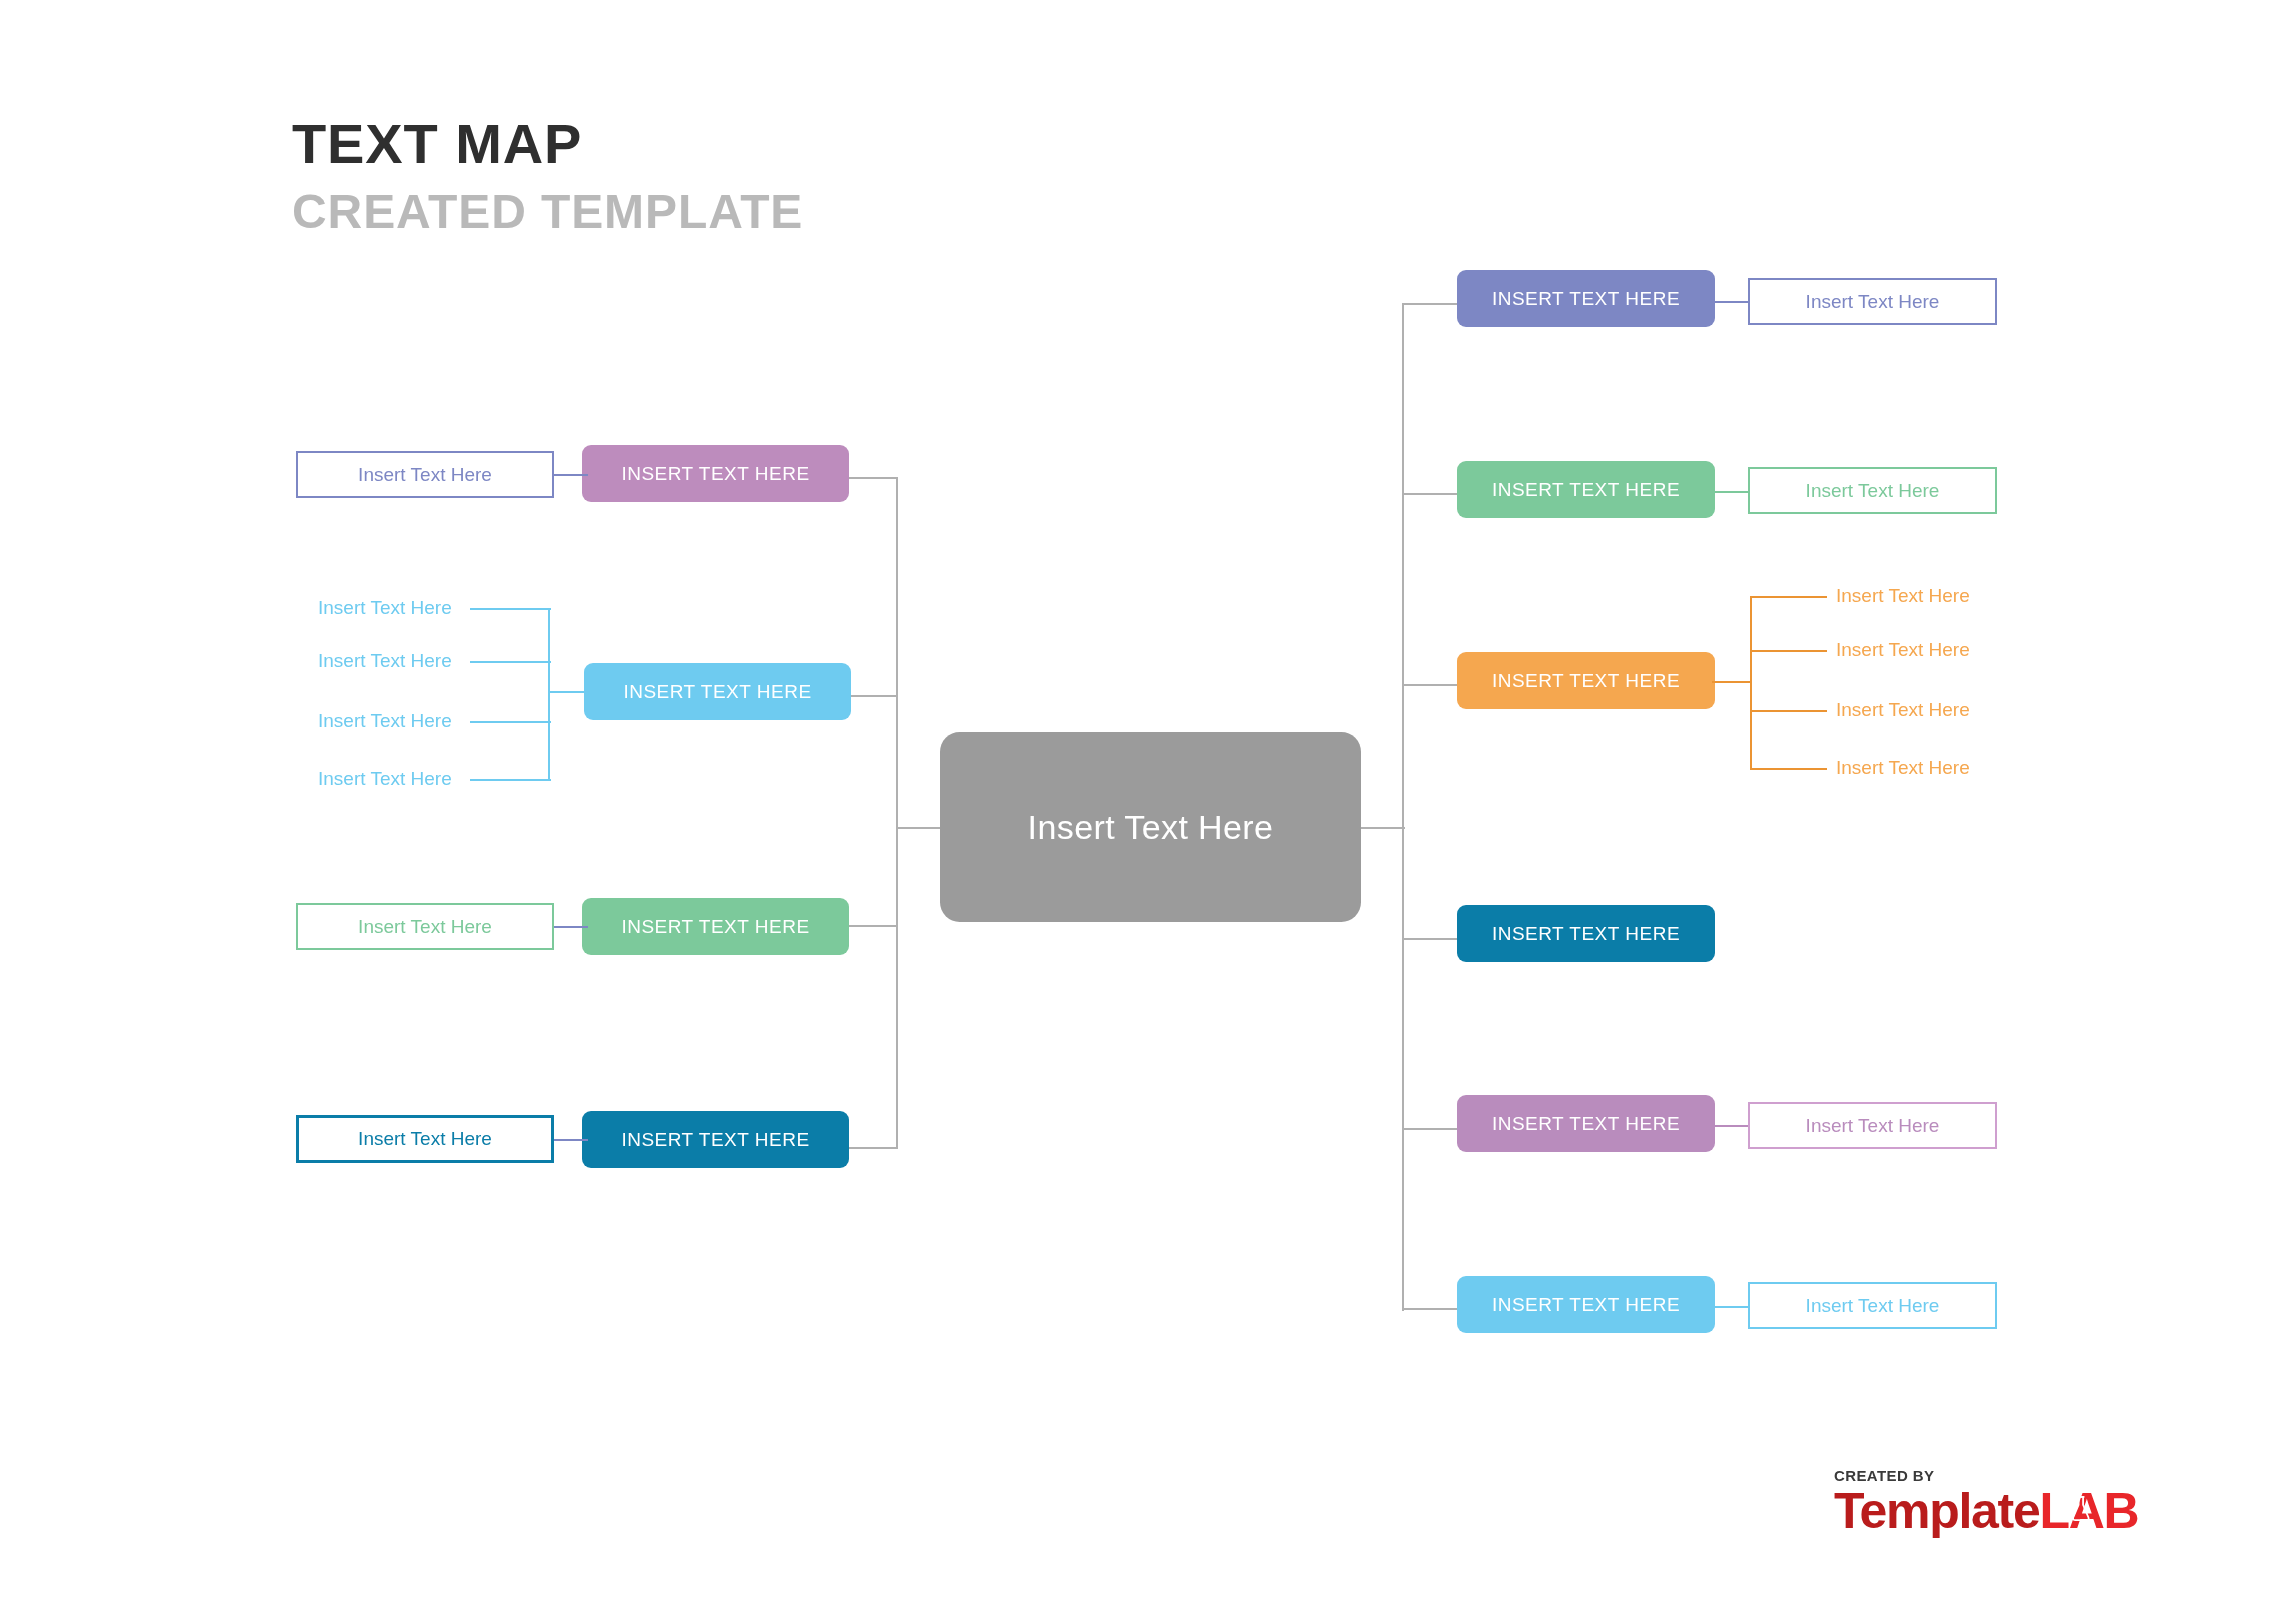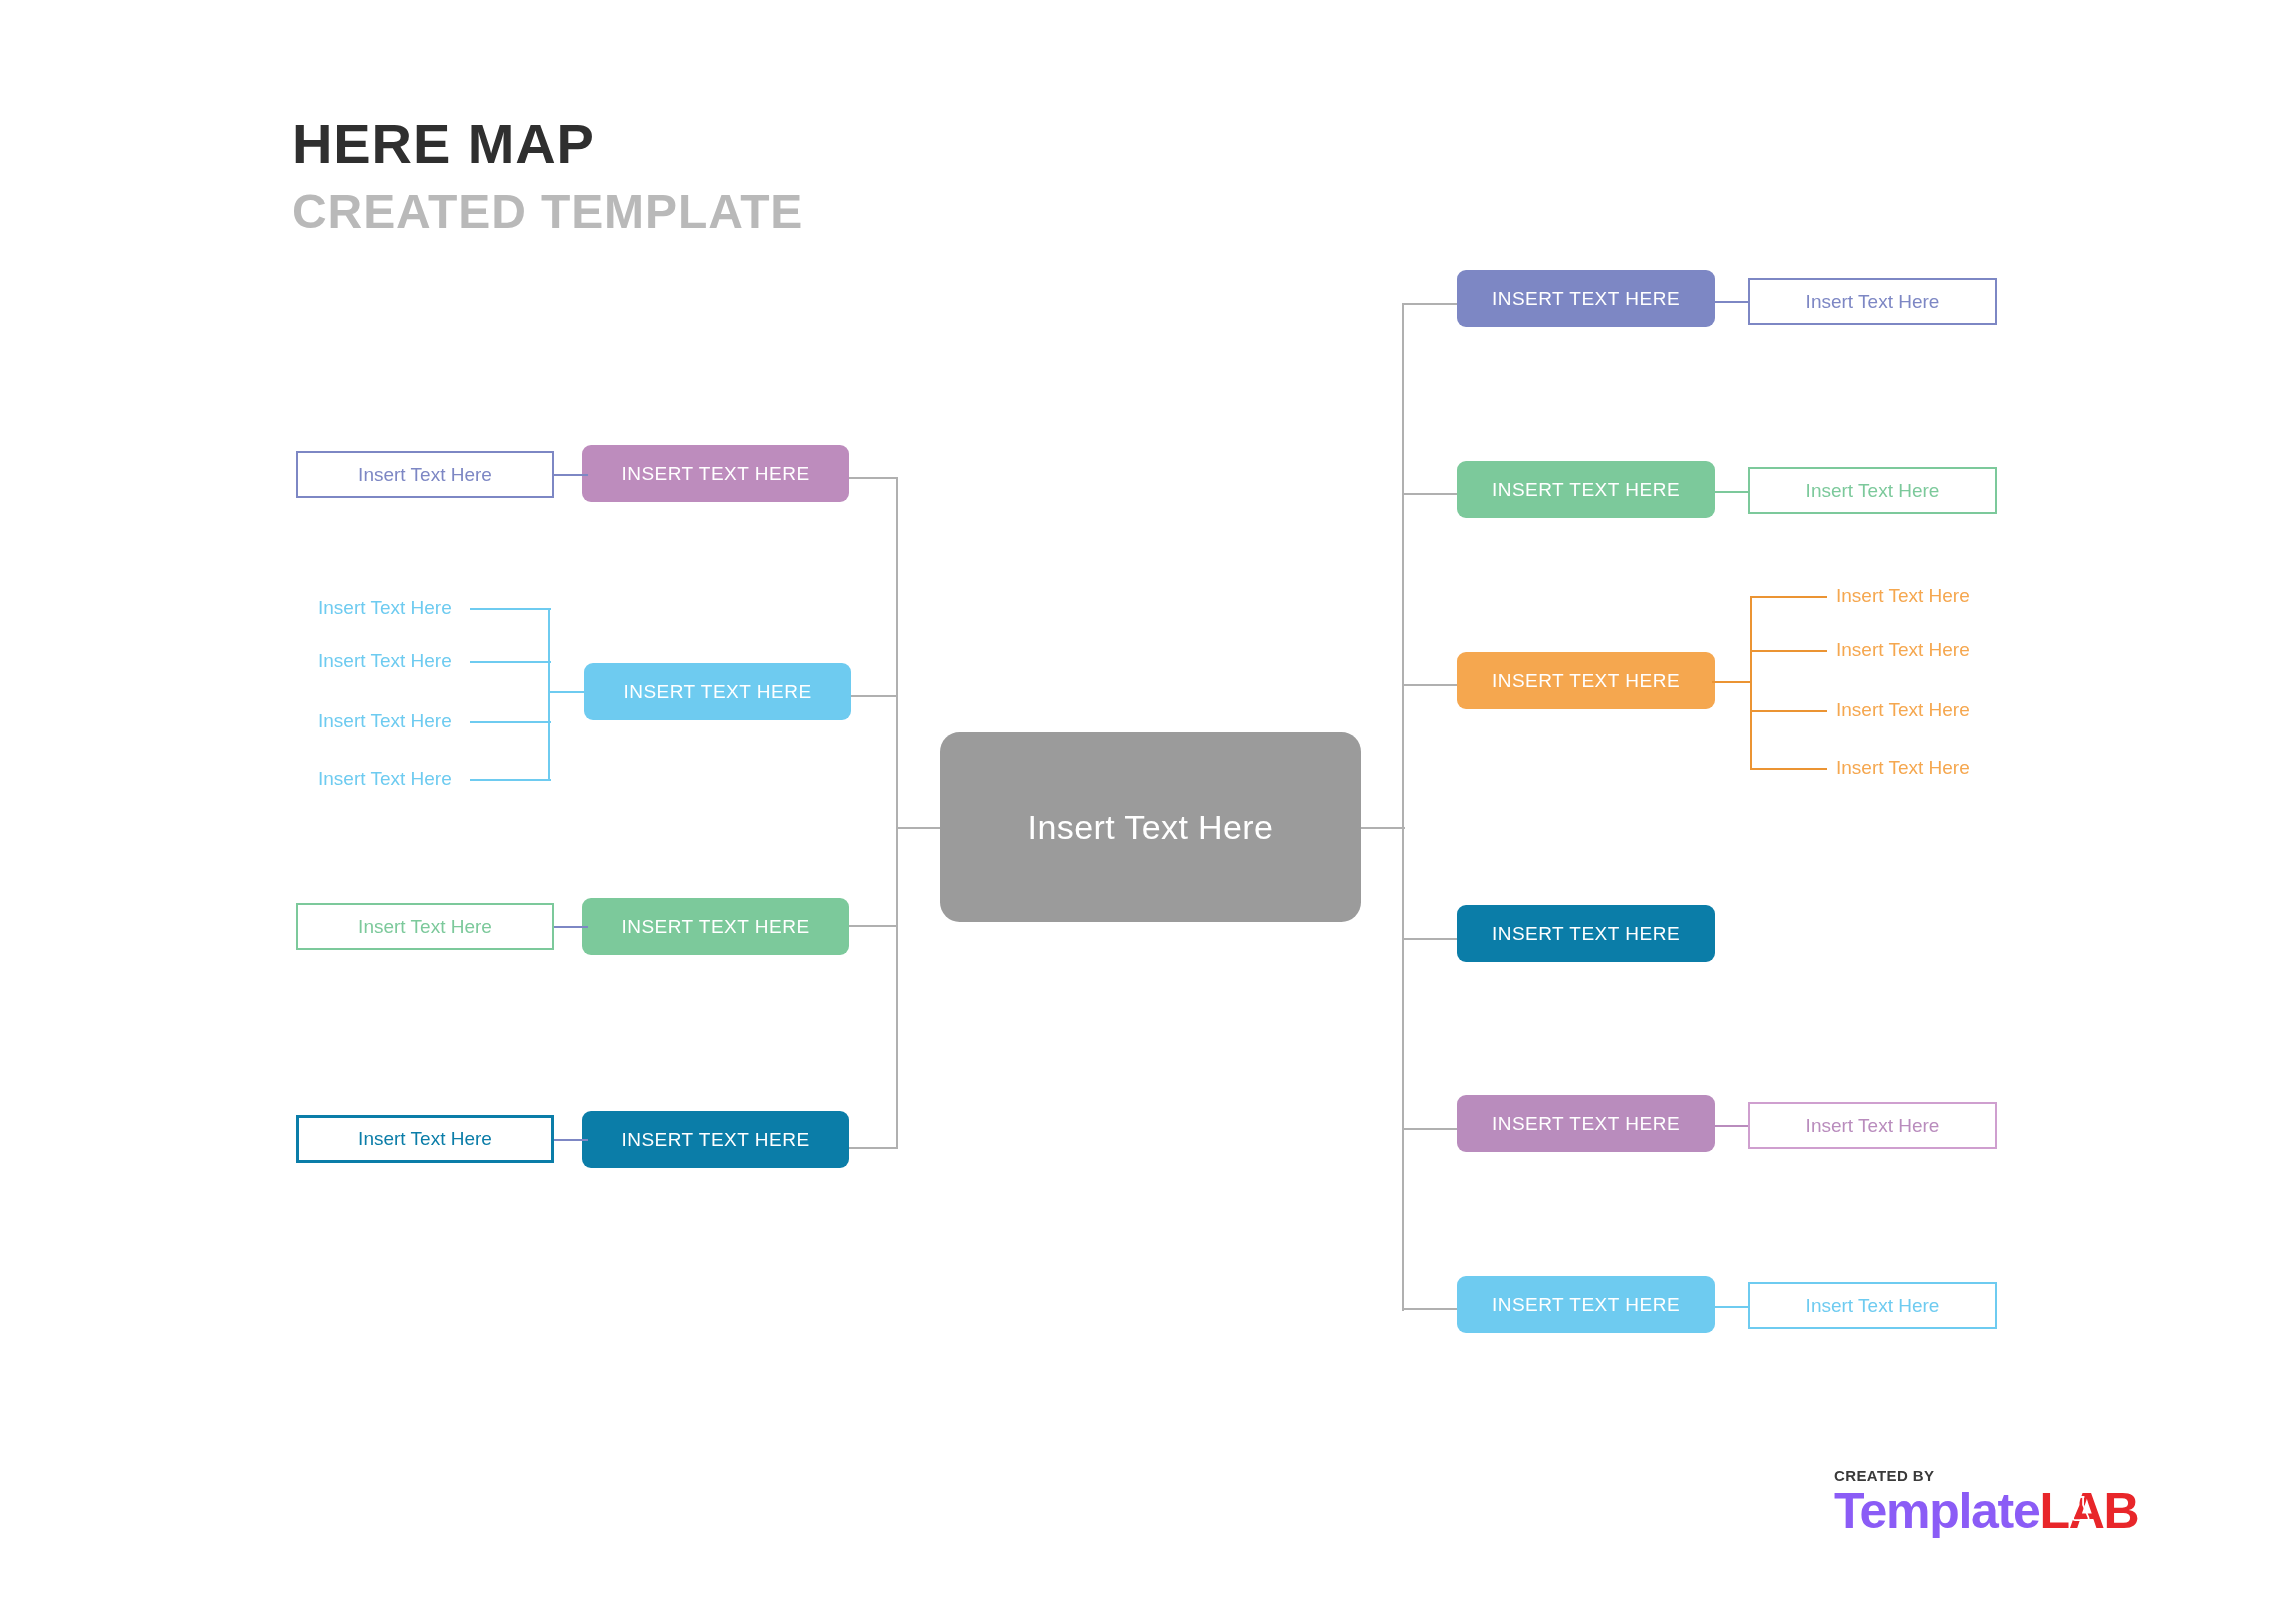--- a/index.html
+++ b/index.html
@@ -97,37 +97,37 @@
     margin-top: 35px;
   }
   .logo-word {
     font-size: 50px;
     font-weight: 700;
     letter-spacing: -1.3px;
     line-height: 1;
     display: flex;
     align-items: baseline;
   }
-  .logo-template { color: #8b5cf6; text-align: right; }
+  .logo-template { color: #b91c1c; text-align: right; }
   .logo-lab { color: #e8262a; position: relative; }
   .flask-icon {
     position: absolute;
     left: 32px;
     top: 9px;
     width: 19.7px;
     height: 27px;
   }
 </style>
 </head>
 <body>
 
 <div id="stage">
 
   <div class="title-block">
-    <div class="title-main">HERE MAP</div>
+    <div class="title-main">TEXT MAP</div>
     <div class="title-sub">CREATED TEMPLATE</div>
   </div>
 
   <div class="vline" style="left:896px; top:477px; height:672px; border-left-width:2.7px; border-left-color:#b0b0b0;"></div>
 
   <div class="hline" style="left:896px; top:827px; width:47px; border-top-width:2.7px; border-top-color:#b0b0b0;"></div>
 
   <div class="vline" style="left:1402px; top:303px; height:1008px; border-left-width:2.7px; border-left-color:#b0b0b0;"></div>
 
   <div class="hline" style="left:1360px; top:827px; width:45px; border-top-width:2.7px; border-top-color:#b0b0b0;"></div>

